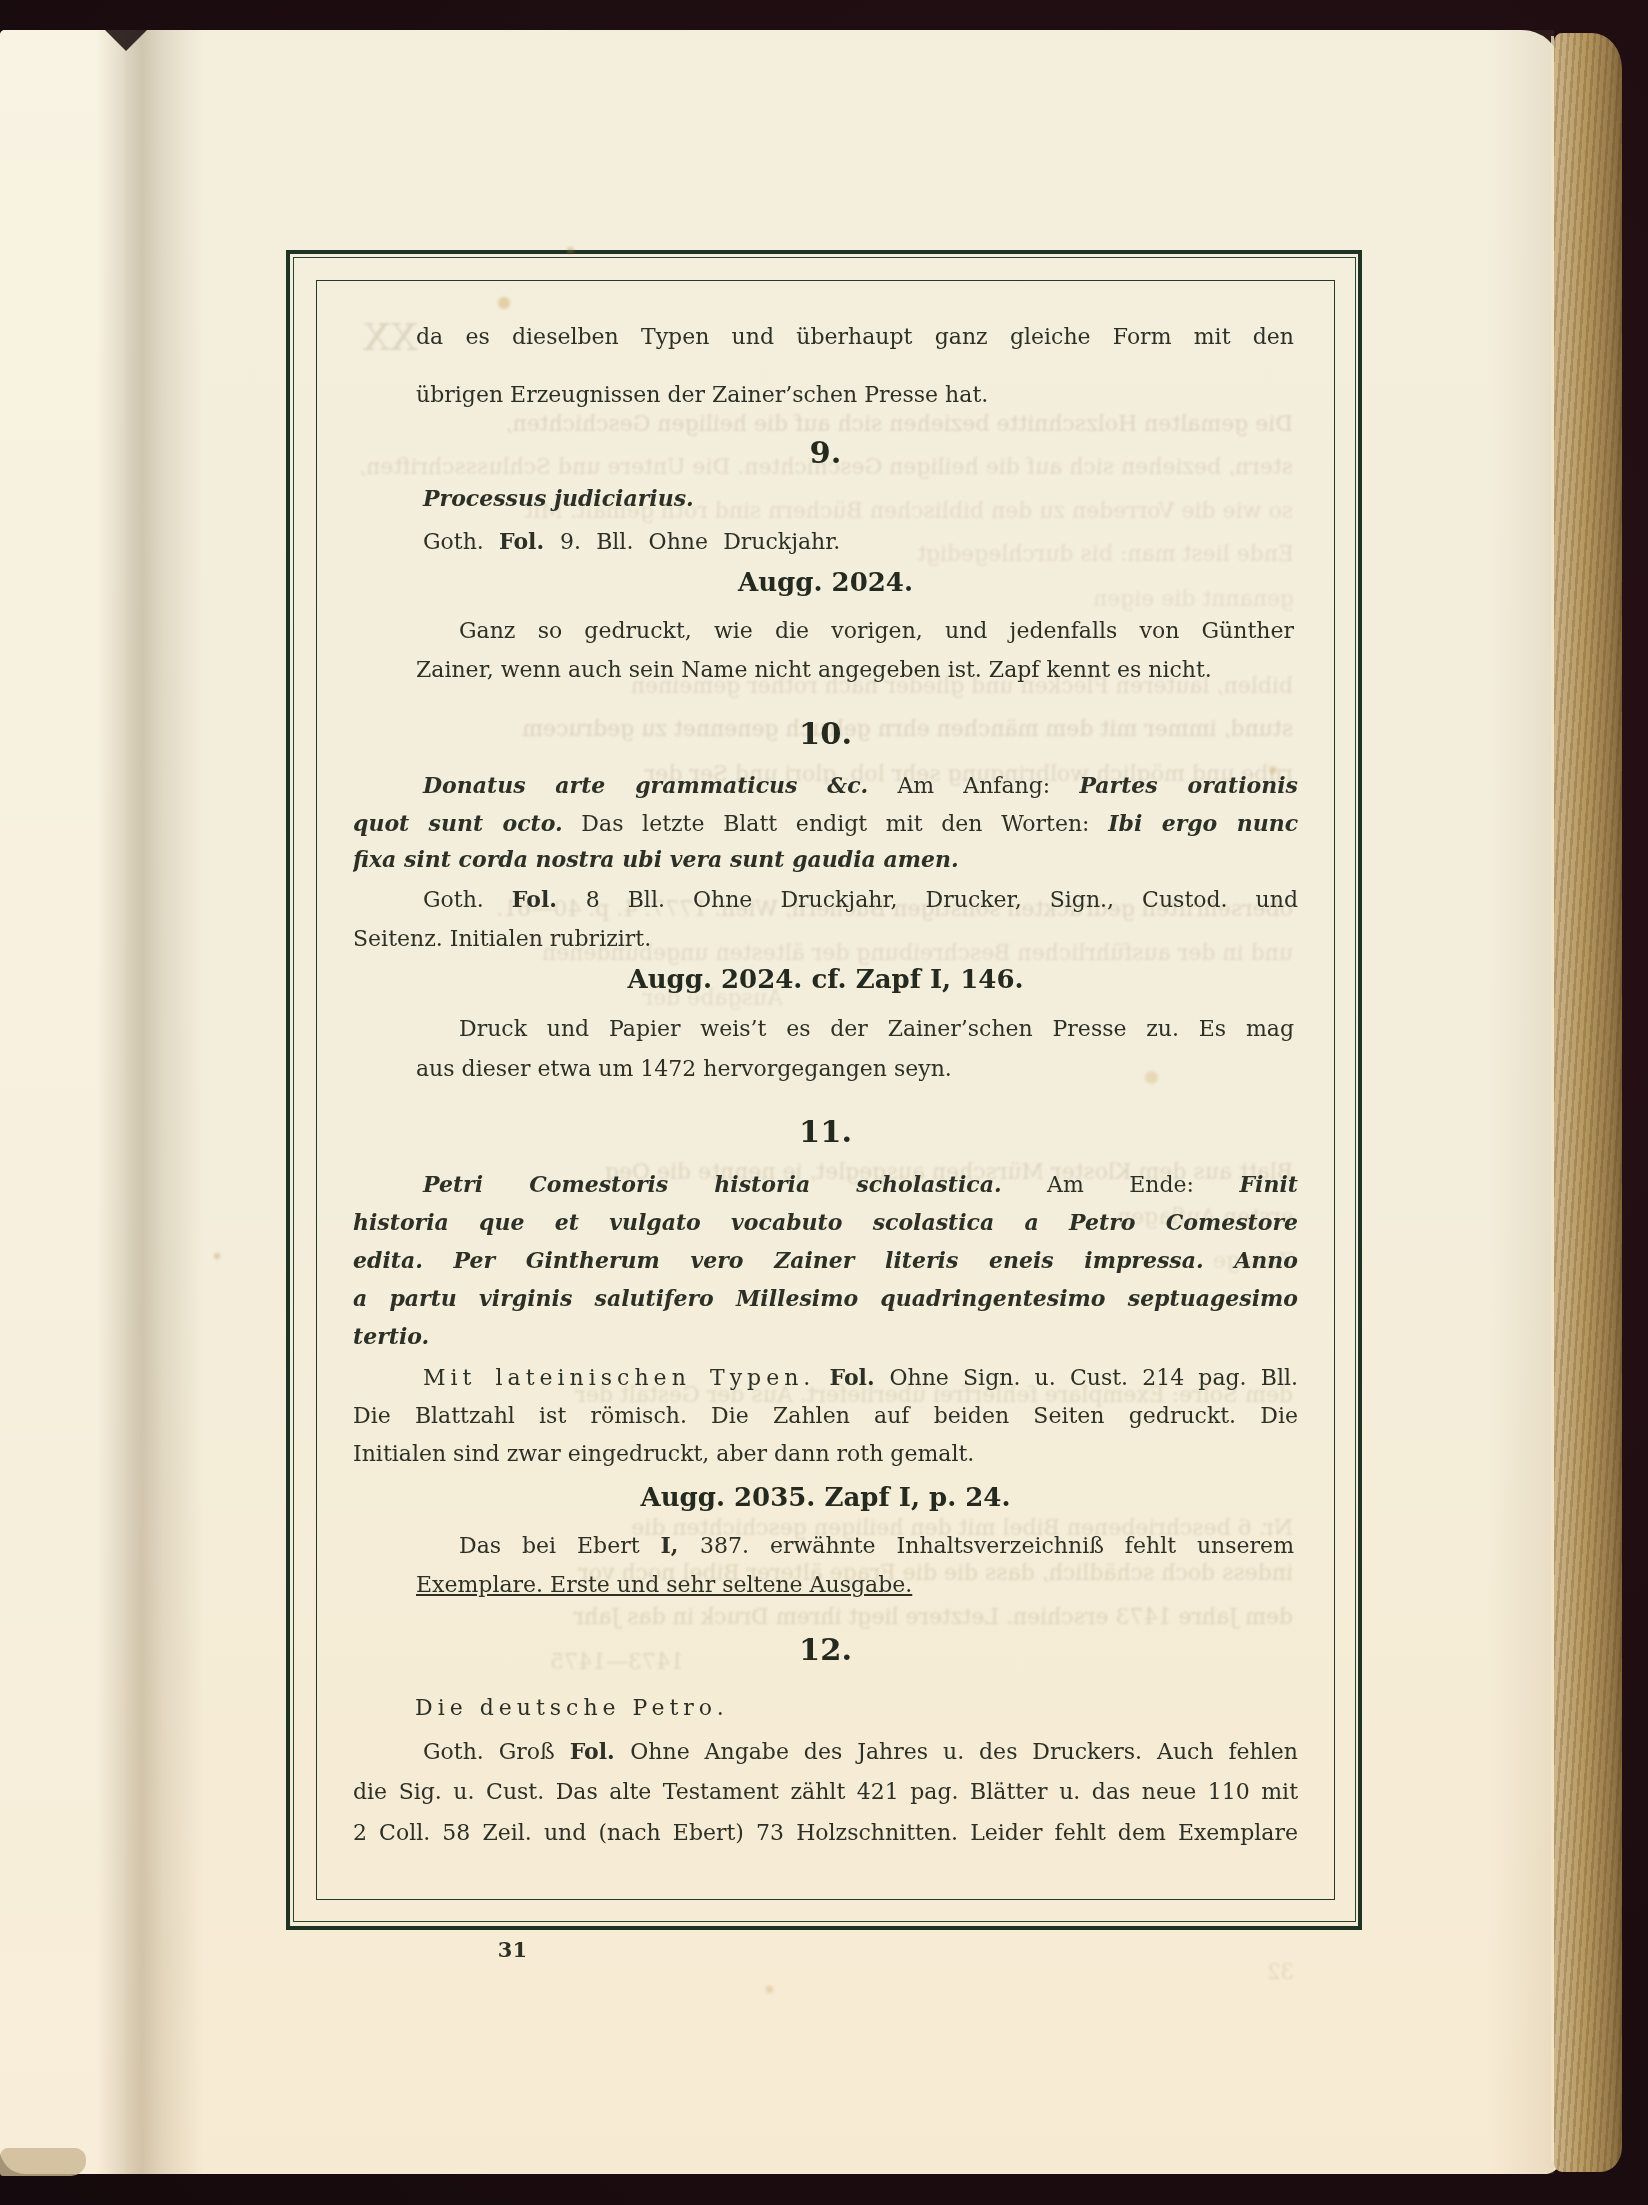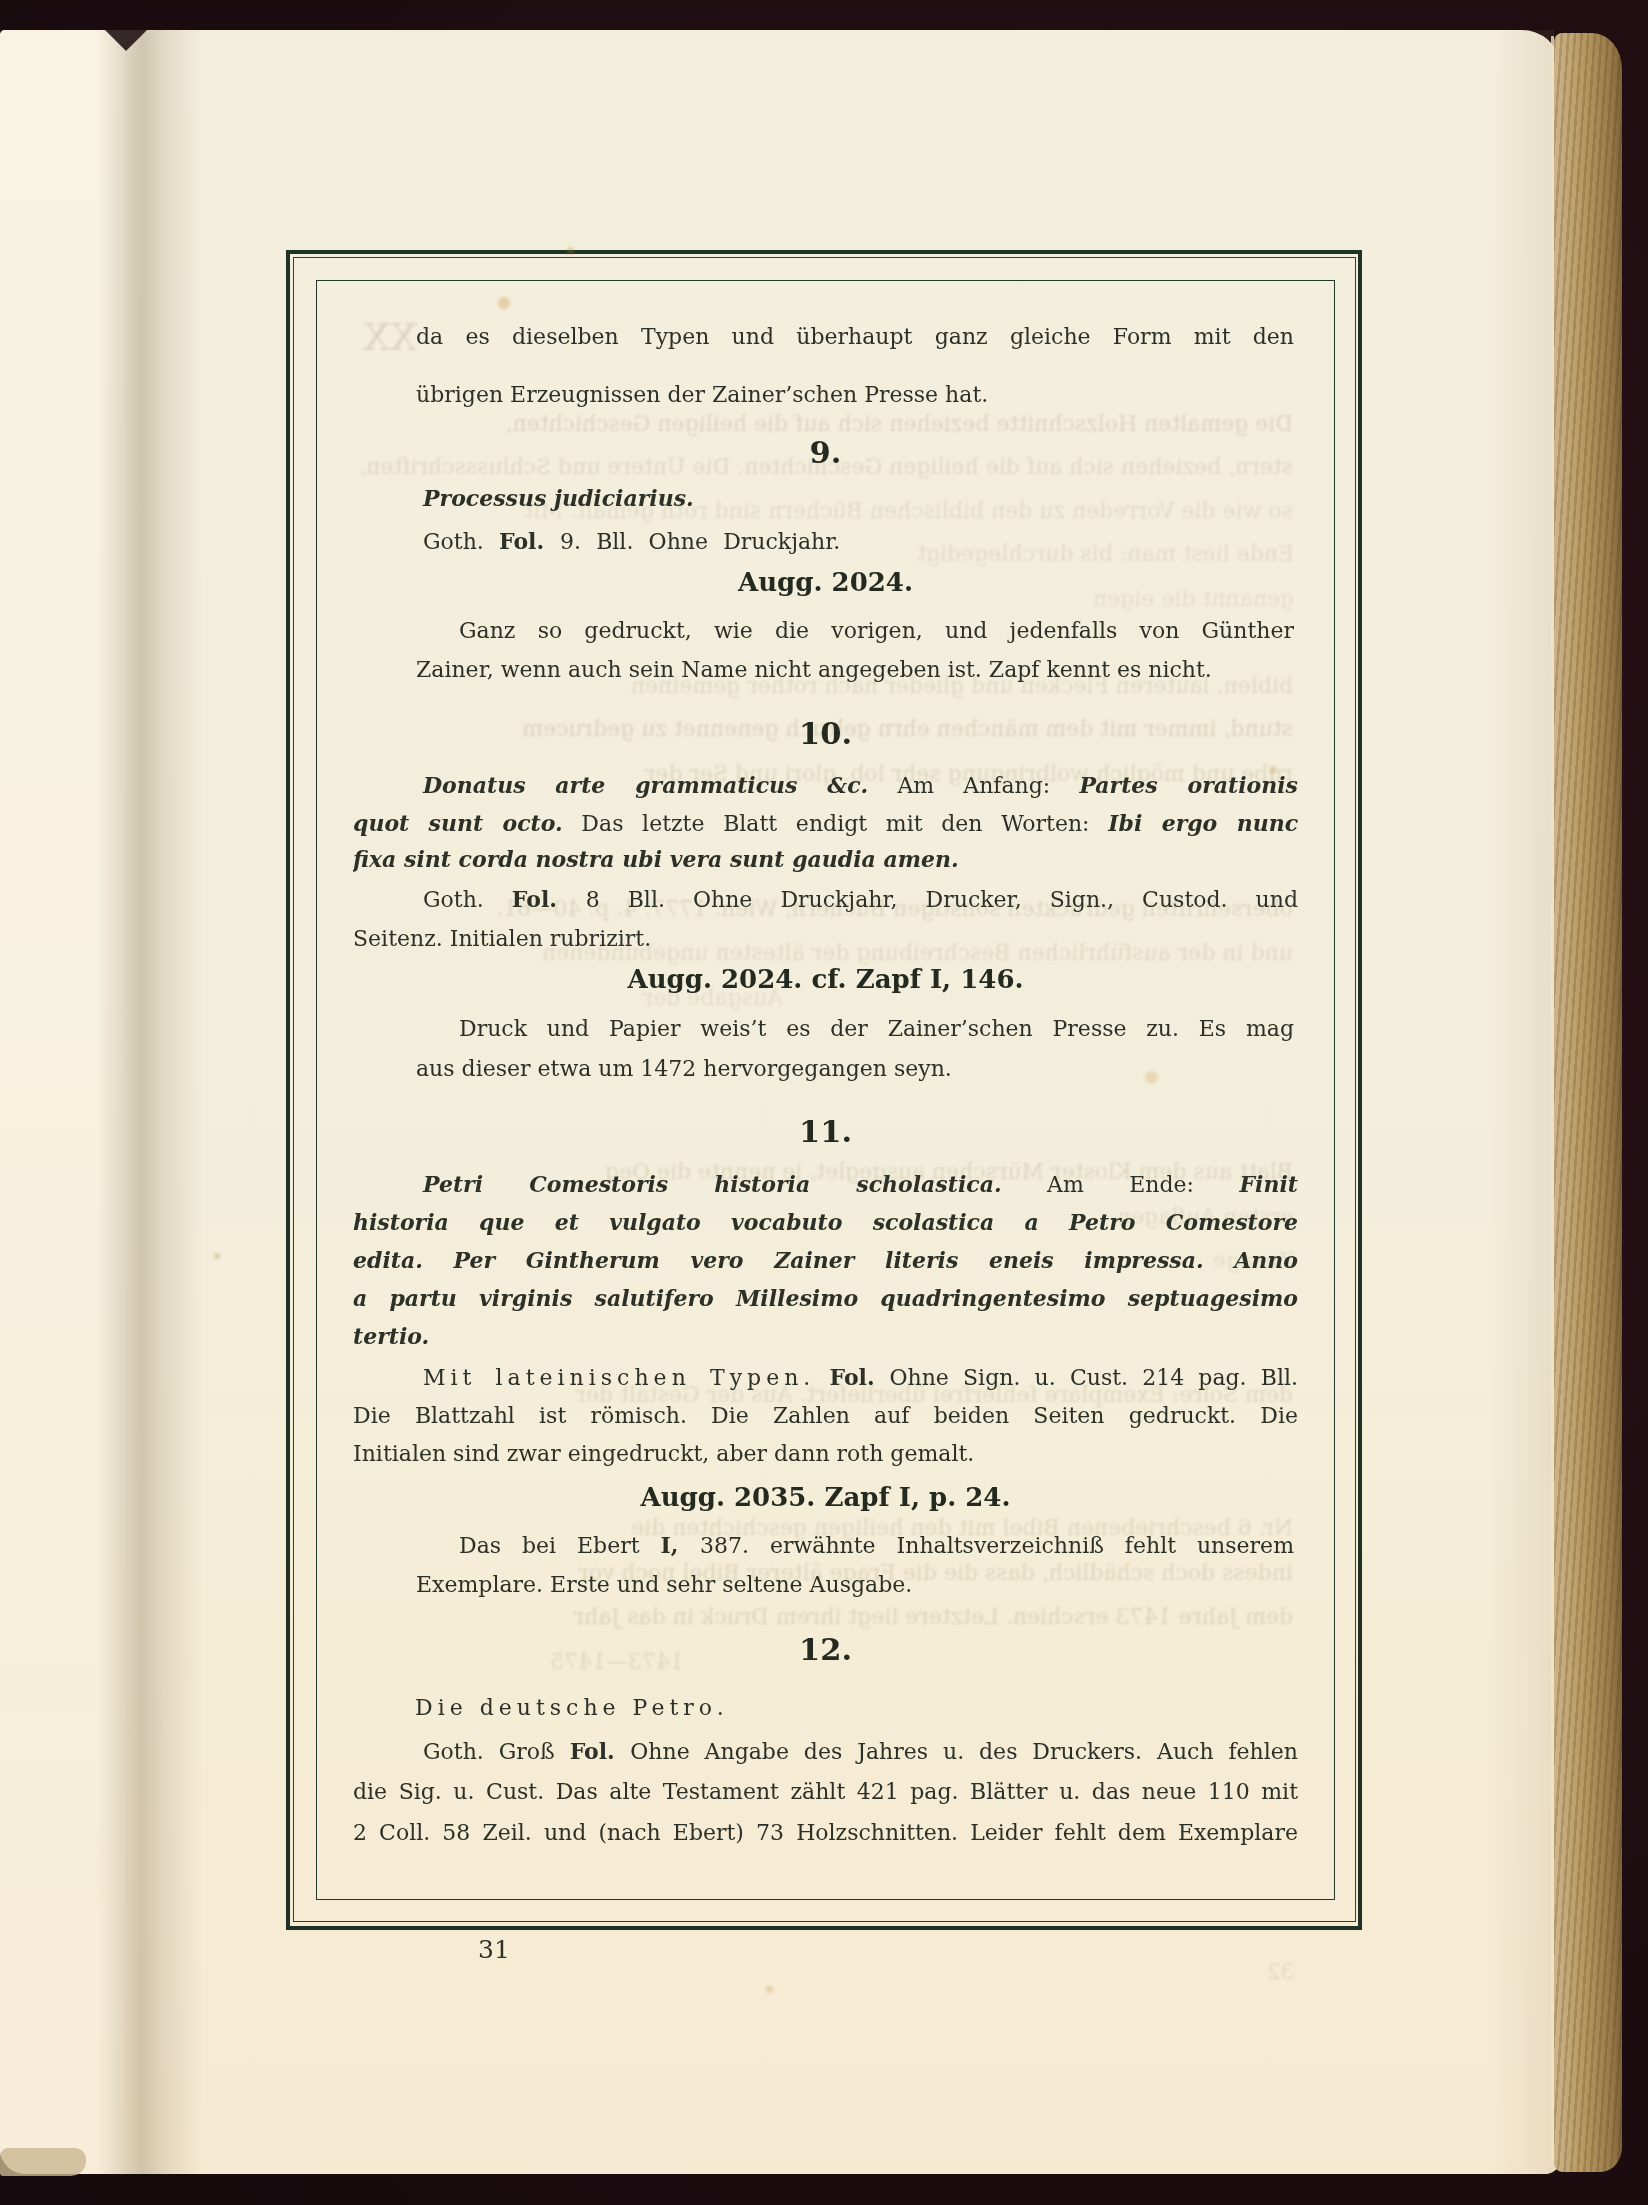--- a/index.html
+++ b/index.html
@@ -73,21 +73,21 @@
   .s-ital{font-weight:700;font-style:italic;}
   .wsp{word-spacing:8.2px;}
   
   .ghost{
     position:absolute;font-size:22px;color:#a89e82;transform:scaleX(-1);
     filter:blur(1px);white-space:nowrap;overflow:hidden;height:33px;line-height:33px;
   }
   
   .page-number{
     position:absolute;left:461px;top:1932px;width:66px;height:36px;line-height:36px;
-    text-align:center;font-size:25px;font-weight:400;color:#2c3026;
+    text-align:right;font-size:21px;font-weight:700;color:#2c3026;
   }
   
   .stain{position:absolute;border-radius:50%;filter:blur(1.6px);}
 </style>
 </head>
 <body>
 
 <div class="paper"></div>
 <div class="facing-page"></div>
 <div class="gutter-shadow"></div>
@@ -154,21 +154,21 @@
     <div class="line ef j" style="top: 1161px;"><span class="s-ital">Petri Comestoris historia scholastica.</span><span class="s-frak"> Am Ende: </span><span class="s-ital">Finit</span></div>
     <div class="line j" style="top: 1199px;"><span class="s-ital">historia que et vulgato vocabuto scolastica a Petro Comestore</span></div>
     <div class="line j" style="top: 1237px;"><span class="s-ital">edita. Per Gintherum vero Zainer literis eneis impressa.  Anno</span></div>
     <div class="line j" style="top: 1275px;"><span class="s-ital">a partu virginis salutifero Millesimo quadringentesimo septuagesimo</span></div>
     <div class="line" style="top: 1313px;"><span class="s-ital">tertio.</span></div>
     <div class="line ef j" style="top: 1354px;"><span class="s-fraksp">Mit lateinischen Typen.</span><span class="s-frak"> </span><span class="s-ant">Fol. </span><span class="s-frak">Ohne Sign. u. Cust. 214 pag. Bll.</span></div>
     <div class="line j" style="top: 1393px;"><span class="s-frak">Die Blattzahl ist römisch.  Die Zahlen auf beiden Seiten gedruckt.  Die</span></div>
     <div class="line" style="top: 1431px;"><span class="s-frak">Initialen sind zwar eingedruckt, aber dann roth gemalt.</span></div>
     <div class="line c imp" style="top: 1474px;"><span class="s-ant">Augg. 2035. </span><span class="s-frak">Zapf </span><span class="s-ant">I, p. 24.</span></div>
     <div class="line annot af j" style="top: 1522px;"><span class="s-frak">Das bei Ebert </span><span class="s-ant">I, </span><span class="s-frak">387. erwähnte Inhaltsverzeichniß fehlt unserem</span></div>
-    <div class="line annot" style="top: 1562px;"><span class="s-frak">Exemplare.  Erste und sehr seltene Ausgabe.</span></div>
+    <div class="line annot" style="top: 1562px; text-decoration: underline;"><span class="s-frak">Exemplare.  Erste und sehr seltene Ausgabe.</span></div>
     <div class="line c head" style="top: 1626px;"><span class="s-ant">12.</span></div>
     <div class="line ti" style="top: 1685px;"><span class="s-fraksp">Die deutsche Petro.</span></div>
     <div class="line ef j" style="top: 1728px;"><span class="s-frak">Goth. Groß </span><span class="s-ant">Fol. </span><span class="s-frak">Ohne Angabe des Jahres u. des Druckers.  Auch fehlen</span></div>
     <div class="line j" style="top: 1769px;"><span class="s-frak">die Sig. u. Cust.  Das alte Testament zählt 421 pag. Blätter u. das neue 110 mit</span></div>
     <div class="line j" style="top: 1810px;"><span class="s-frak">2 Coll. 58 Zeil. und (nach Ebert) 73 Holzschnitten.  Leider fehlt dem Exemplare</span></div>
   </div>
 
 <div class="page-number">31</div>
 
 

